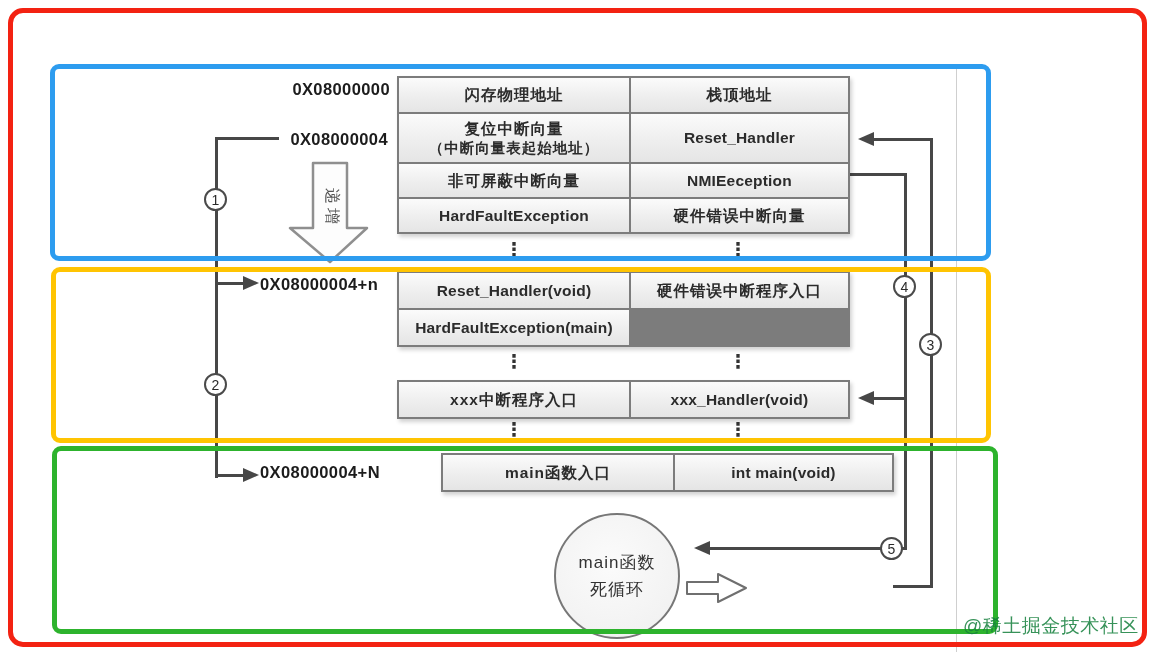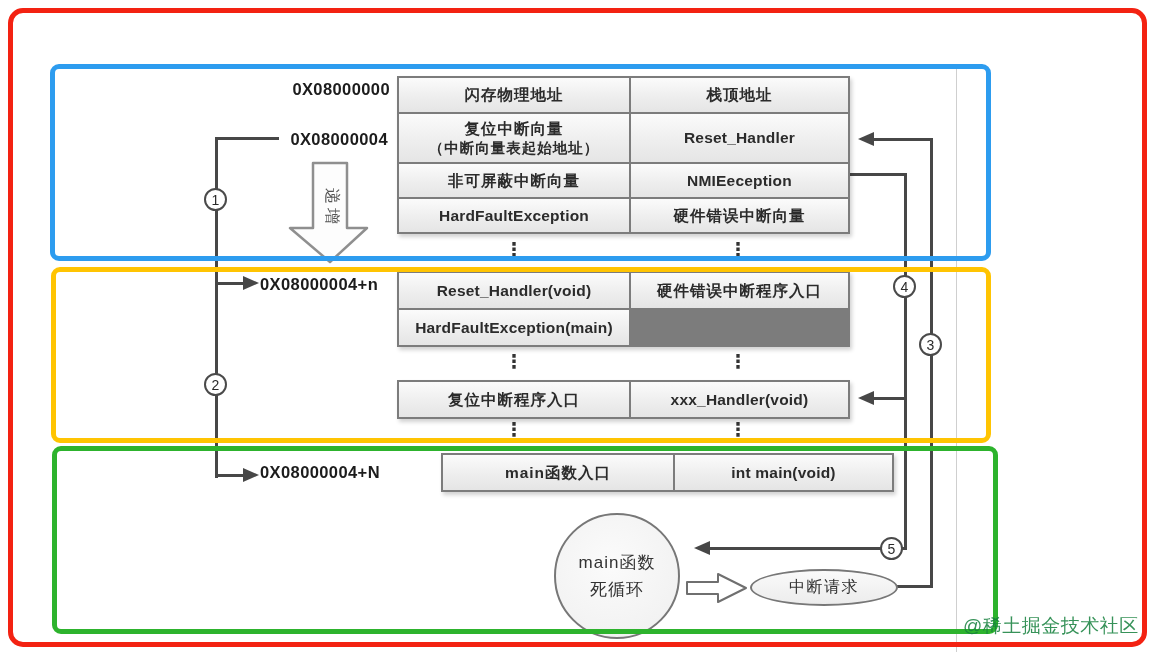--- a/index.html
+++ b/index.html
@@ -137,21 +137,21 @@
     <div class="cell">硬件错误中断向量</div>
   </div>
 
   <div class="memtab t2">
     <div class="cell en">Reset_Handler(void)</div>
     <div class="cell">硬件错误中断程序入口</div>
     <div class="cell en">HardFaultException(main)</div>
   </div>
 
   <div class="memtab t3">
-    <div class="cell">复位中断程序入口</div>
+    <div class="cell">xxx中断程序入口</div>
     <div class="cell en">xxx_Handler(void)</div>
   </div>
 
   <div class="memtab t4">
     <div class="cell">main函数入口</div>
     <div class="cell en">int main(void)</div>
   </div>
 
   <div class="addr a0">0X08000000</div>
   <div class="addr a1">0X08000004</div>
@@ -173,21 +173,20 @@
 
   <div class="mainloop">
     <span>main函数</span>
     <span>死循环</span>
   </div>
 
   <svg class="blocksvg" width="62" height="32" viewBox="0 0 62 32">
     <polygon points="1,10 32,10 32,2 60,16 32,30 32,22 1,22" fill="#ffffff" stroke="#6f6f6f" stroke-width="2" stroke-linejoin="round"></polygon>
   </svg>
 
-  <div class="irq">中断请求</div>
 
   <div class="gbox blue"></div>
   <div class="gbox yellow"></div>
   <div class="gbox green"></div>
   <div class="gbox red"></div>
 
   <div class="wm">@稀土掘金技术社区</div>
 
 </div>
 

